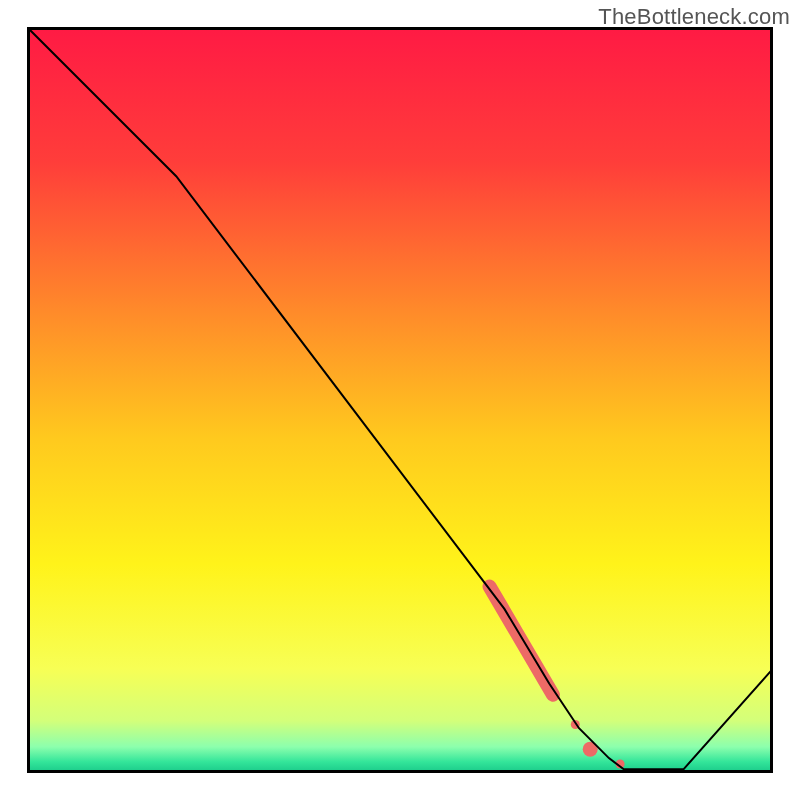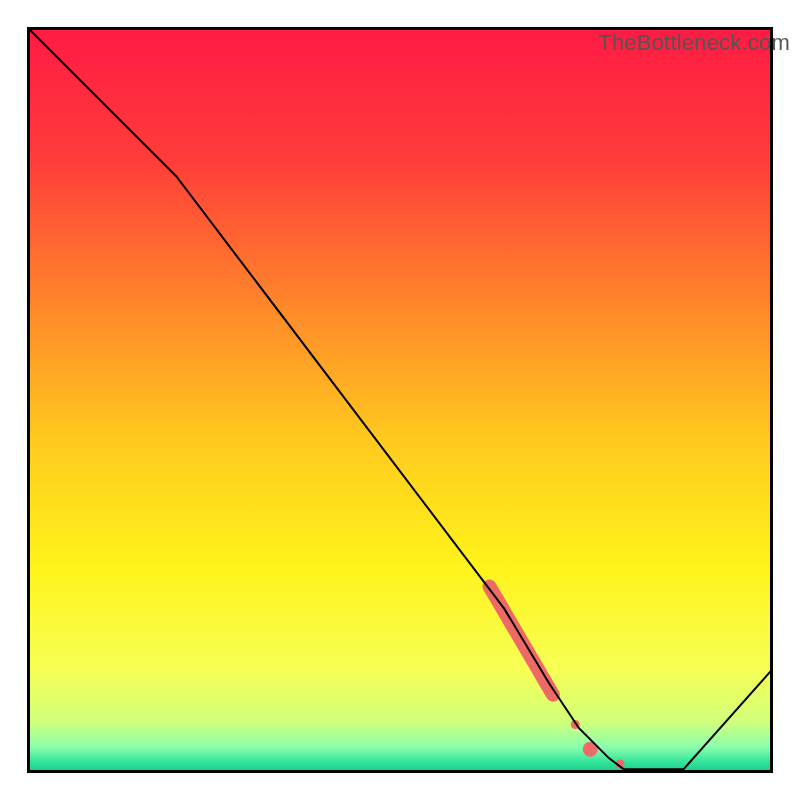--- a/index.html
+++ b/index.html
@@ -18,21 +18,20 @@
   }
   .watermark {
     position: absolute;
     top: 4px;
     right: 10px;
     font-size: 22px;
     color: #555555;
     font-weight: 500;
     letter-spacing: 0.2px;
     z-index: 5;
-    margin-top: 26px;
   }
   .plot-area {
     position: absolute;
     left: 27px;
     top: 27px;
     width: 746px;
     height: 746px;
     box-sizing: border-box;
   }
   .plot-border {

